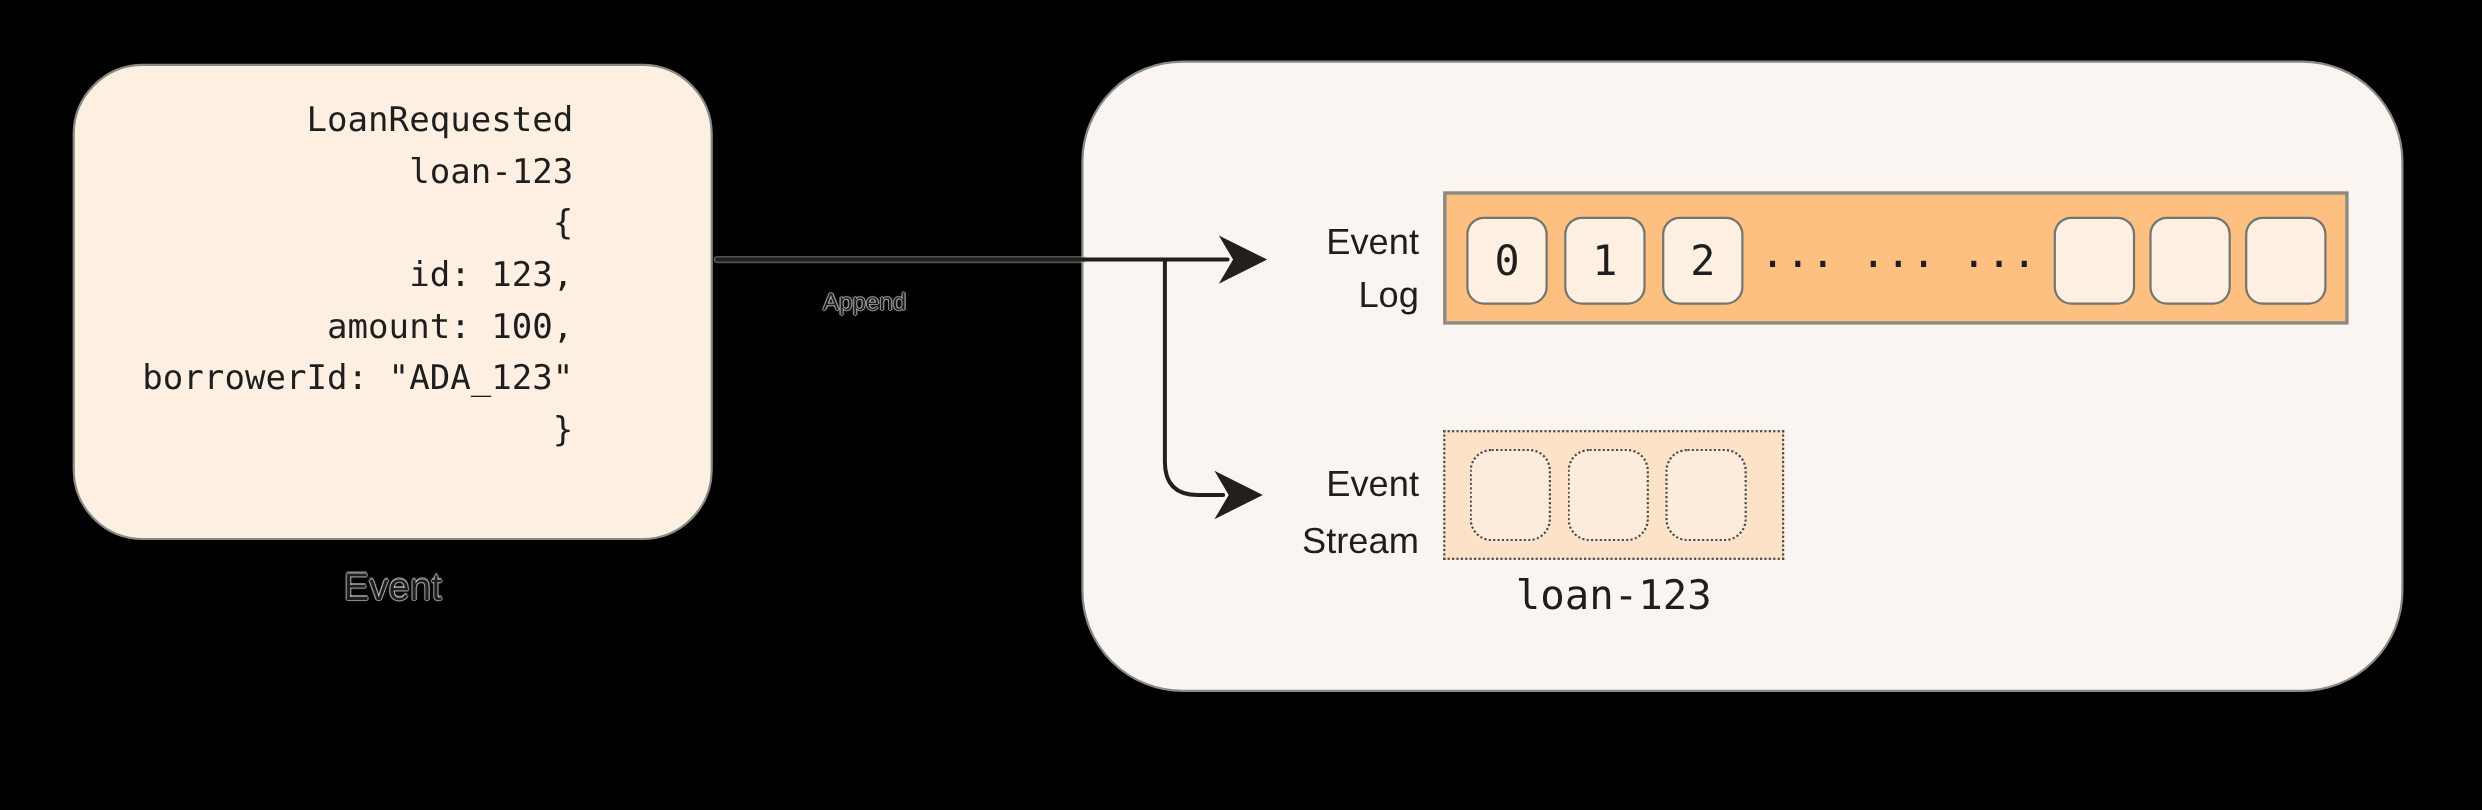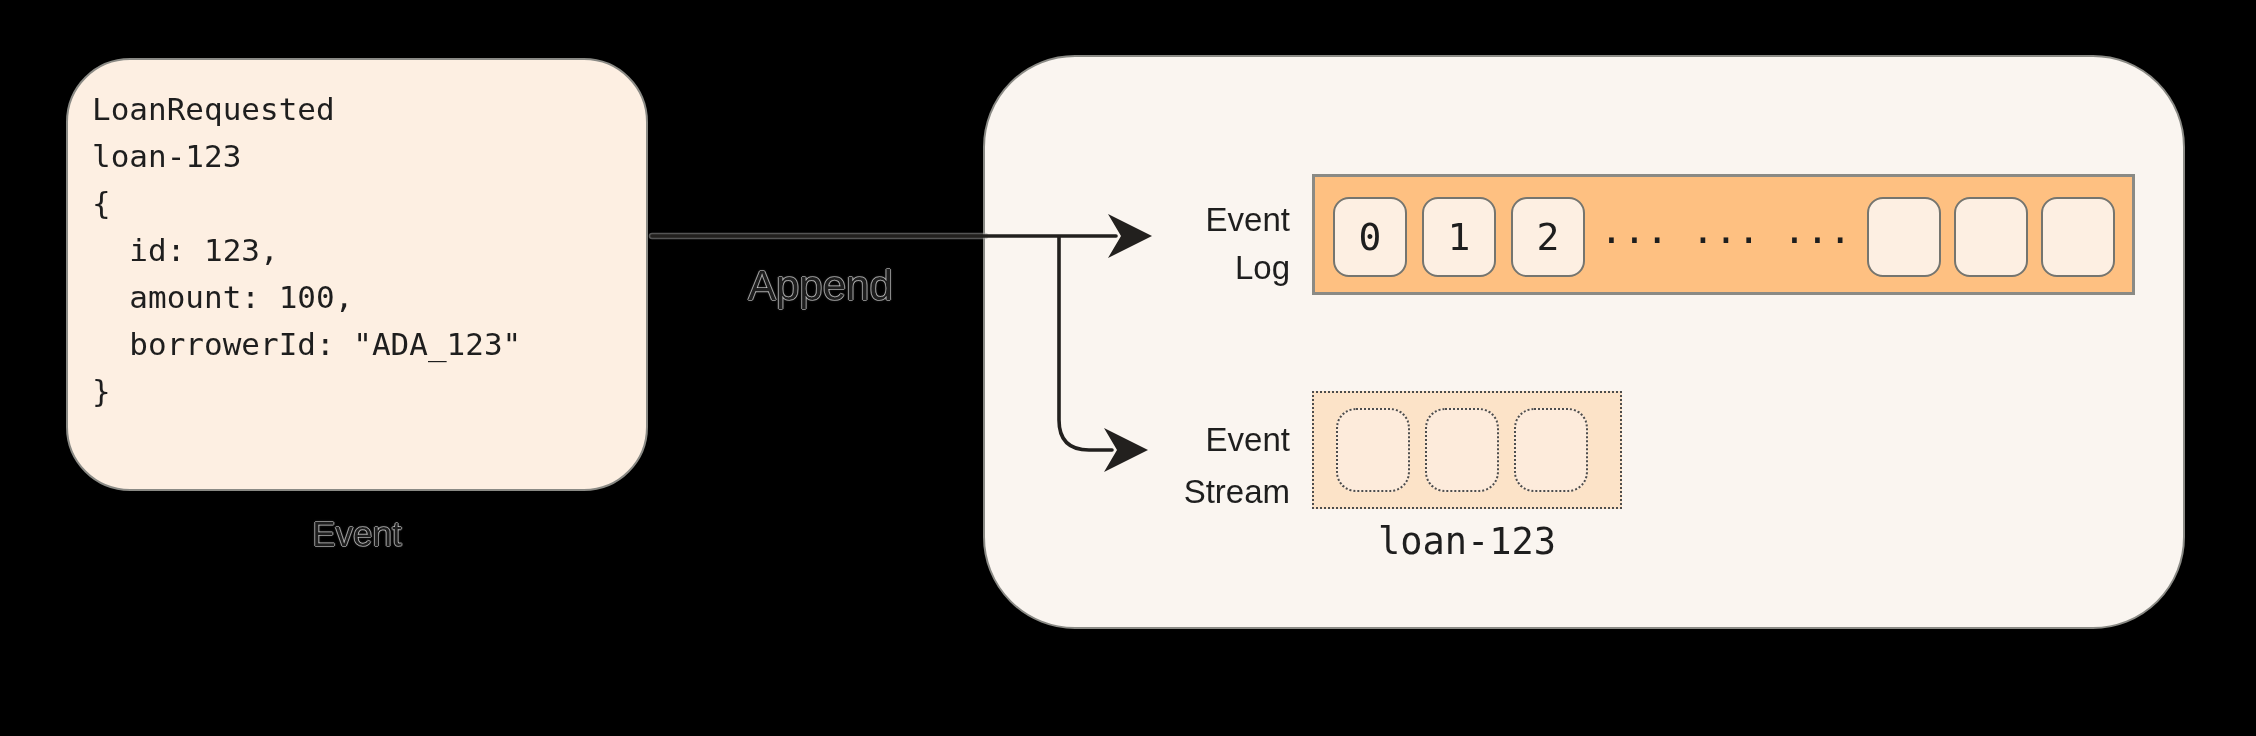--- a/index.html
+++ b/index.html
@@ -20,34 +20,35 @@
     border:2.5px solid #8a8a85;
     border-radius:64px;
     box-sizing:border-box;
   }
   .event-card-code{
     left:92px;top:86px;margin:0;
     font-family:"DejaVu Sans Mono", monospace;
     font-size:31px;line-height:47px;
     color:#1e1e1e;
     white-space:pre;
+    text-align:right;
   }
 
   
   .halo{
     color:#1e1e1e;
     text-shadow:
       1px 0 0 rgba(255,255,255,.48),
      -1px 0 0 rgba(255,255,255,.48),
       0 1px 0 rgba(255,255,255,.48),
       0 -1px 0 rgba(255,255,255,.48),
       0 0 3px rgba(255,255,255,.28);
   }
   .caption-event{left:66px;top:514px;width:582px;text-align:center;font-size:35px;}
-  .append-label{left:748px;top:262px;font-size:42px;}
+  .append-label{left:748px;top:262px;font-size:22px;}
   .caption-estore{left:983px;top:648px;width:1202px;text-align:center;font-size:35px;}
 
   
   .estore-box{
     left:983px;top:55px;width:1202px;height:574px;
     background:#faf5f0;
     border:2.5px solid #8a8a85;
     border-radius:92px;
     box-sizing:border-box;
   }

